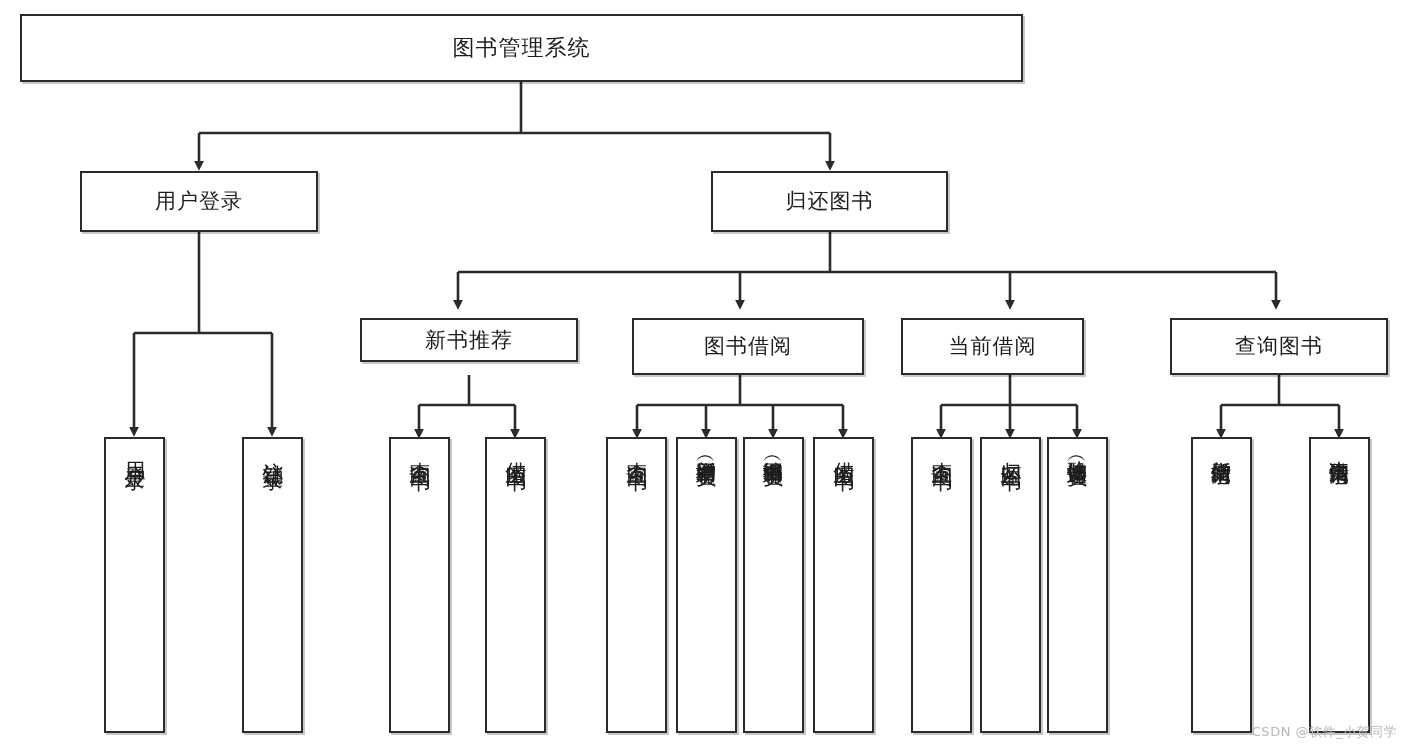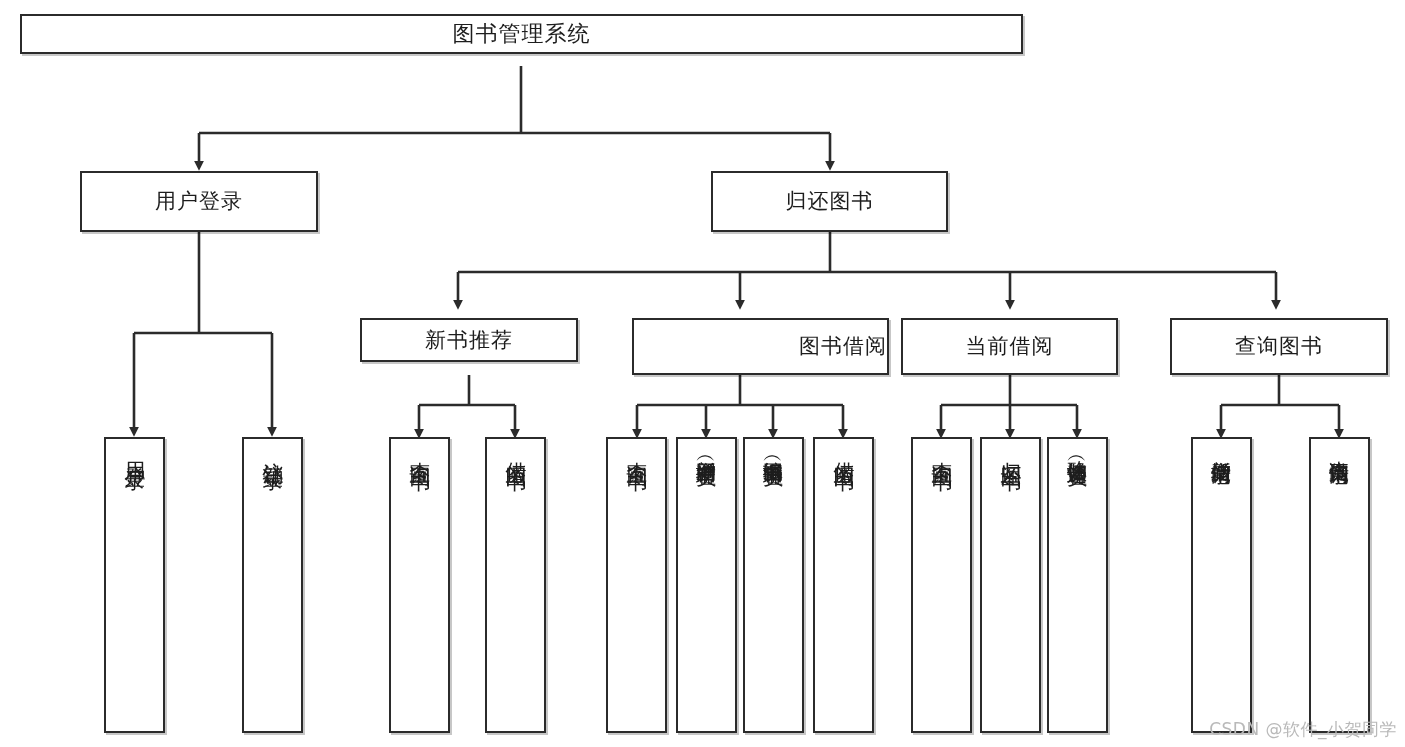--- a/index.html
+++ b/index.html
@@ -48,21 +48,21 @@
     letter-spacing:3px;
     line-height:1;
     white-space:nowrap;
     max-height:282px;
   }
   .leaf.tall .lbl{font-size:20px;letter-spacing:1px;}
 
   .watermark{
     position:absolute;
     right:8px;bottom:6px;
-    font-size:17px;
+    font-size:13px;
     color:#b9b9b9;
     white-space:nowrap;
     letter-spacing:0.5px;
   }
 </style>
 </head>
 <body>
 
 <div id="canvas">
 
@@ -110,38 +110,38 @@
       <path d="M1010,405 L1010,430" marker-end="url(#arrow)"></path>
       <path d="M1077,405 L1077,430" marker-end="url(#arrow)"></path>
 
       <path d="M1279,375 L1279,405"></path>
       <path d="M1221,405 L1339,405"></path>
       <path d="M1221,405 L1221,430" marker-end="url(#arrow)"></path>
       <path d="M1339,405 L1339,430" marker-end="url(#arrow)"></path>
     </g>
   </svg>
 
-  <div class="node horiz root" style="left:20px;top:14px;width:1003px;height:40px;">
+  <div class="node horiz root" style="left:20px;top:14px;width:1003px;height:68px;">
     <span class="lbl">图书管理系统</span>
   </div>
 
   <div class="node horiz" style="left:80px;top:171px;width:238px;height:61px;">
     <span class="lbl">用户登录</span>
   </div>
   <div class="node horiz" style="left:711px;top:171px;width:237px;height:61px;">
     <span class="lbl">归还图书</span>
   </div>
 
   <div class="node horiz" style="left:360px;top:318px;width:218px;height:44px;">
     <span class="lbl">新书推荐</span>
   </div>
-  <div class="node horiz" style="left:632px;top:318px;width:257px;height:57px;justify-content:flex-end;">
+  <div class="node horiz" style="left:632px;top:318px;width:232px;height:57px;">
     <span class="lbl">图书借阅</span>
   </div>
-  <div class="node horiz" style="left:901px;top:318px;width:217px;height:57px;">
+  <div class="node horiz" style="left:901px;top:318px;width:183px;height:57px;">
     <span class="lbl">当前借阅</span>
   </div>
   <div class="node horiz" style="left:1170px;top:318px;width:218px;height:57px;">
     <span class="lbl">查询图书</span>
   </div>
 
   <div class="node leaf" style="left:104px;top:437px;width:61px;height:296px;">
     <span class="lbl">用户登录</span>
   </div>
   <div class="node leaf" style="left:242px;top:437px;width:61px;height:296px;">

